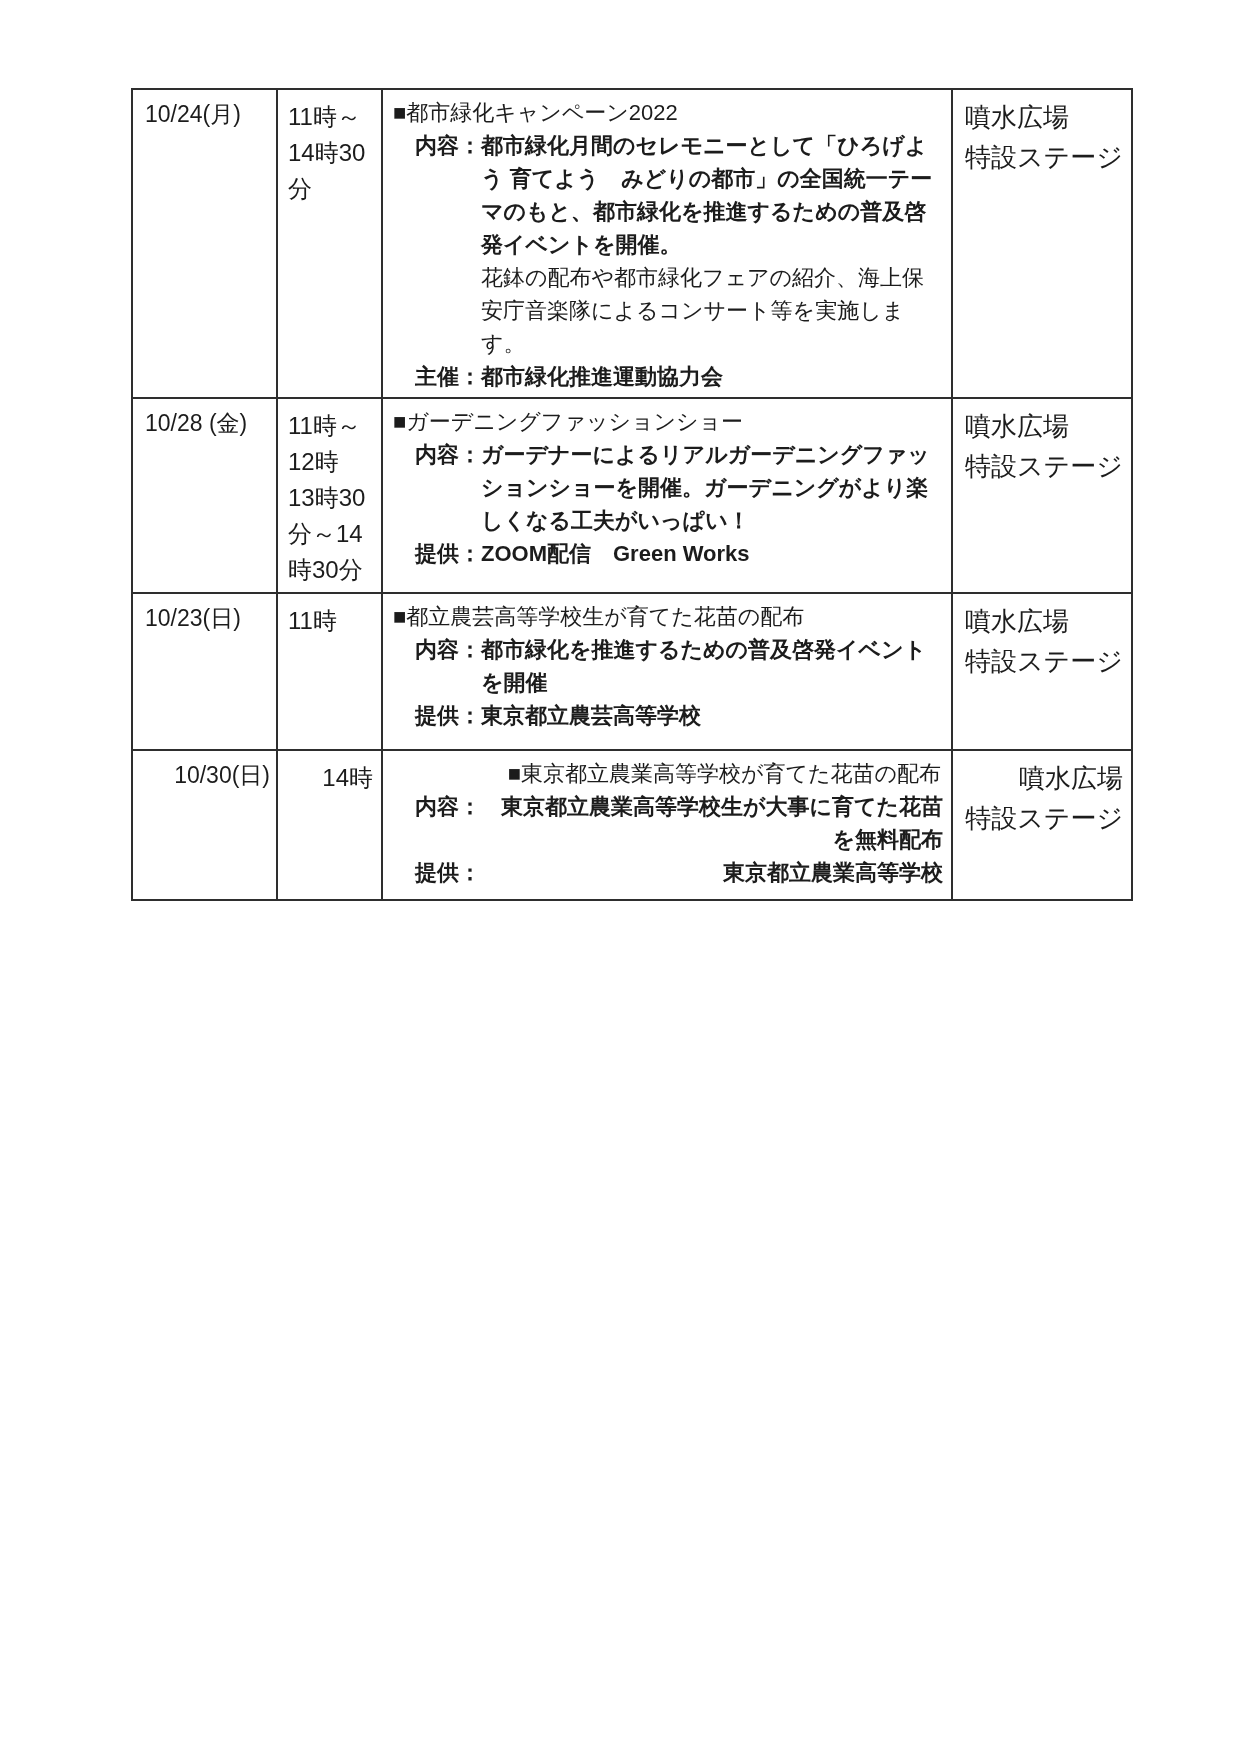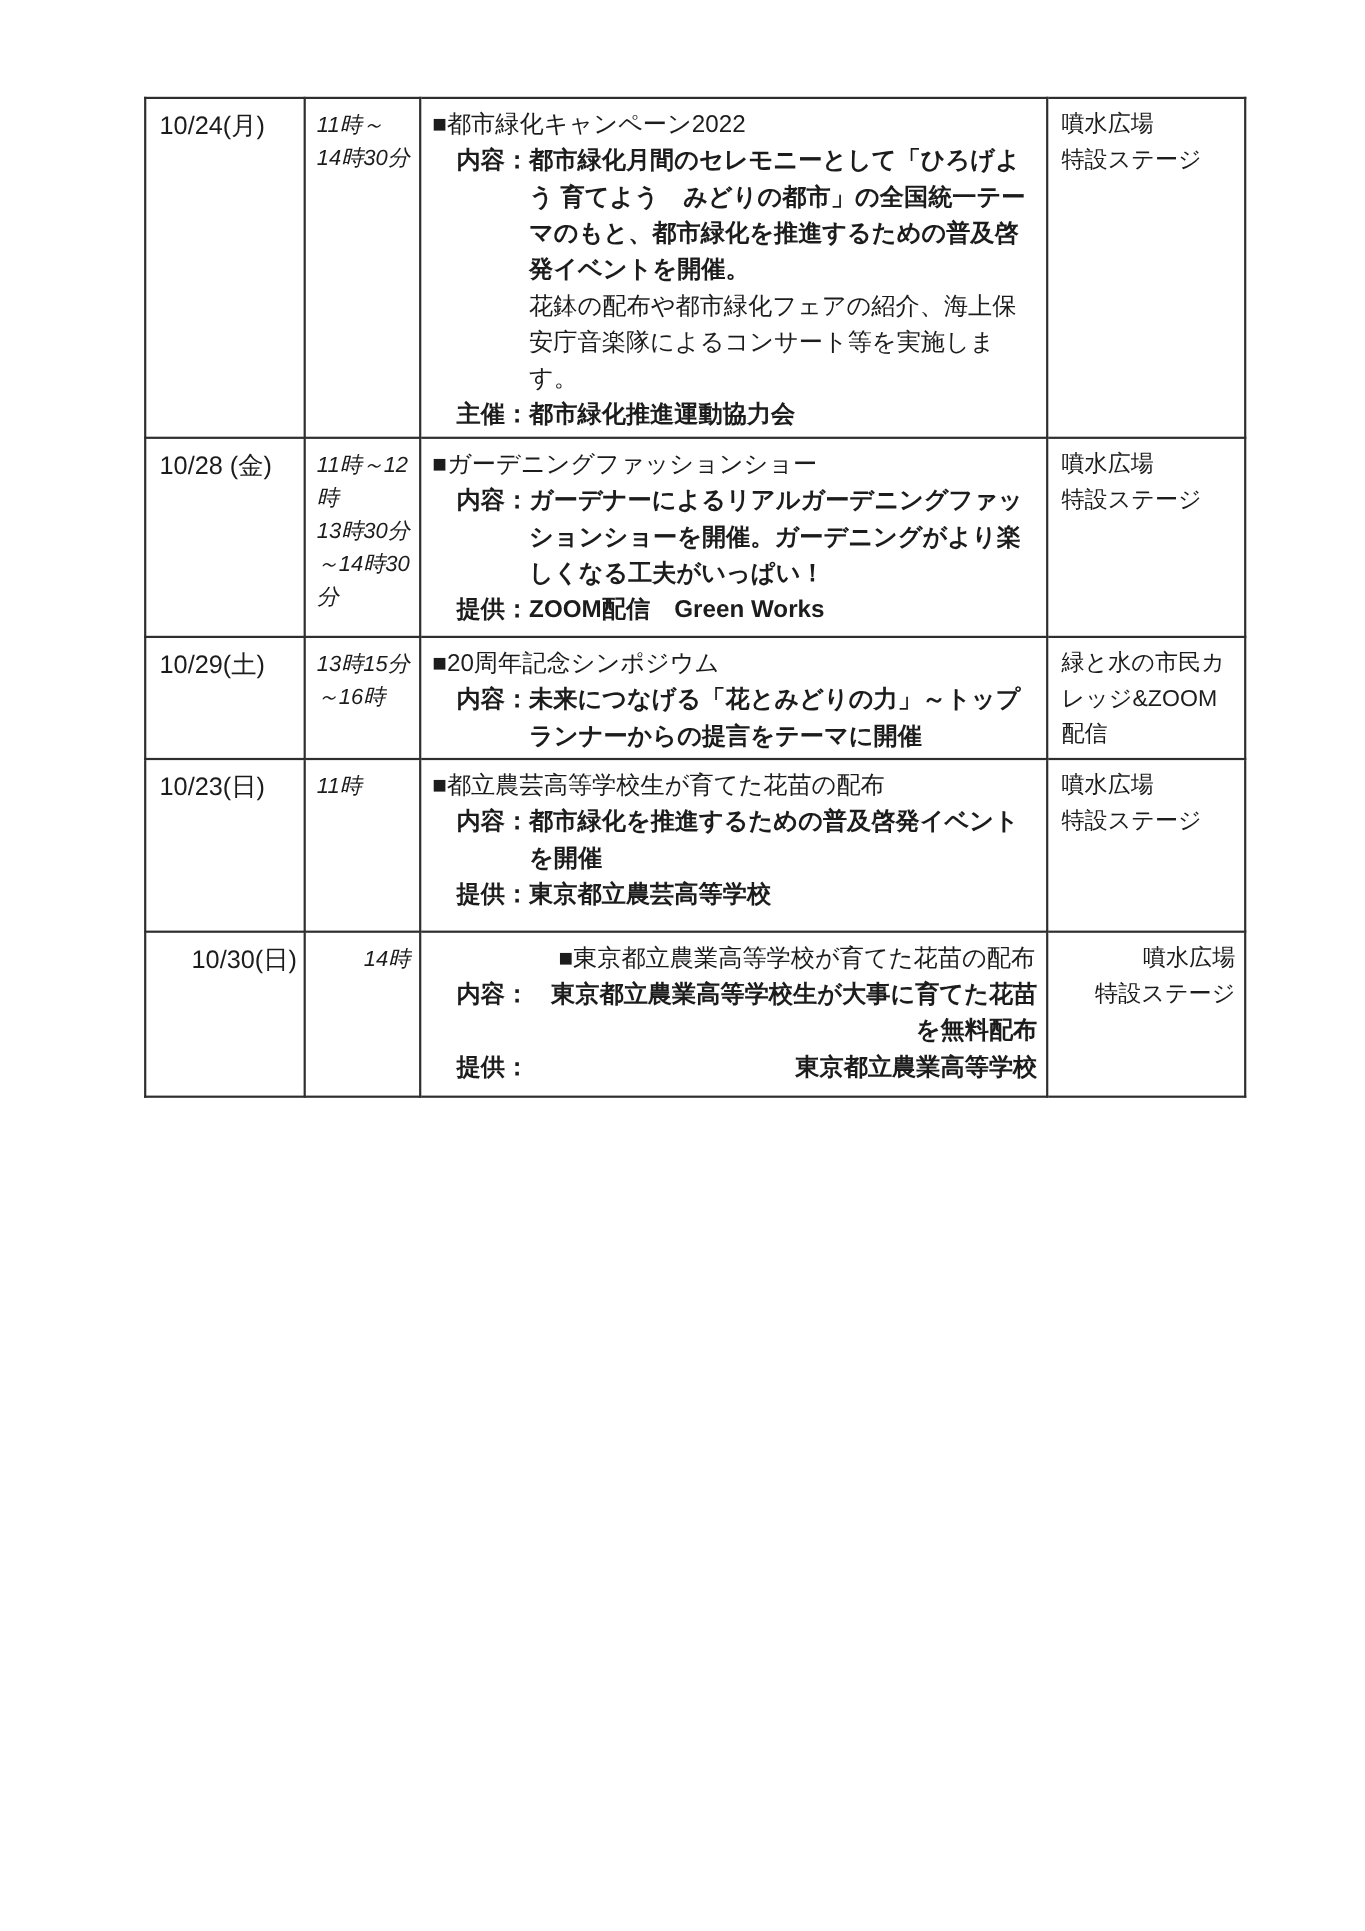--- a/index.html
+++ b/index.html
@@ -43,33 +43,32 @@
   tr.row-4 { height: 150px; text-align: right; }
 
   td.date-cell {
     padding: 8px 6px 4px 12px;
     font-size: 23px;
     line-height: 1.4;
     white-space: nowrap;
   }
   td.time-cell {
     padding: 9px 8px 4px 10px;
-    font-size: 20px;
+    font-size: 24px;
     line-height: 1.5;
     word-break: break-all;
-    font-style: italic;
   }
   td.content-cell {
     padding: 6px 10px 4px 10px;
     font-size: 22px;
     line-height: 1.5;
   }
   td.place-cell {
     padding: 7px 8px 4px 12px;
-    font-size: 21px;
+    font-size: 26px;
     line-height: 1.55;
     word-break: break-all;
   }
   .c-title {
     margin: 0;
   }
   .c-field {
     display: flex;
     margin-left: 22px;
     font-weight: bold;
@@ -141,36 +140,20 @@
               <div class="c-field">
                 <span class="c-label">提供：</span>
                 <span class="c-text">ZOOM配信　Green Works</span>
               </div>
             </td>
             <td class="place-cell">
               <div class="p-line">噴水広場</div>
               <div class="p-line">特設ステージ</div>
             </td>
           </tr>
-          <tr class="row-2">
-            <td class="date-cell">10/29(土)</td>
-            <td class="time-cell">
-              <div class="t-line">13時15分～16時</div>
-            </td>
-            <td class="content-cell">
-              <div class="c-title">■20周年記念シンポジウム</div>
-              <div class="c-field">
-                <span class="c-label">内容：</span>
-                <span class="c-text">未来につなげる「花とみどりの力」～トップランナーからの提言をテーマに開催</span>
-              </div>
-            </td>
-            <td class="place-cell">
-              <div class="p-line">緑と水の市民カレッジ&amp;ZOOM配信</div>
-            </td>
-          </tr>
           <tr class="row-3">
             <td class="date-cell">10/23(日)</td>
             <td class="time-cell">
               <div class="t-line">11時</div>
             </td>
             <td class="content-cell">
               <div class="c-title">■都立農芸高等学校生が育てた花苗の配布</div>
               <div class="c-field">
                 <span class="c-label">内容：</span>
                 <span class="c-text">都市緑化を推進するための普及啓発イベントを開催</span>

